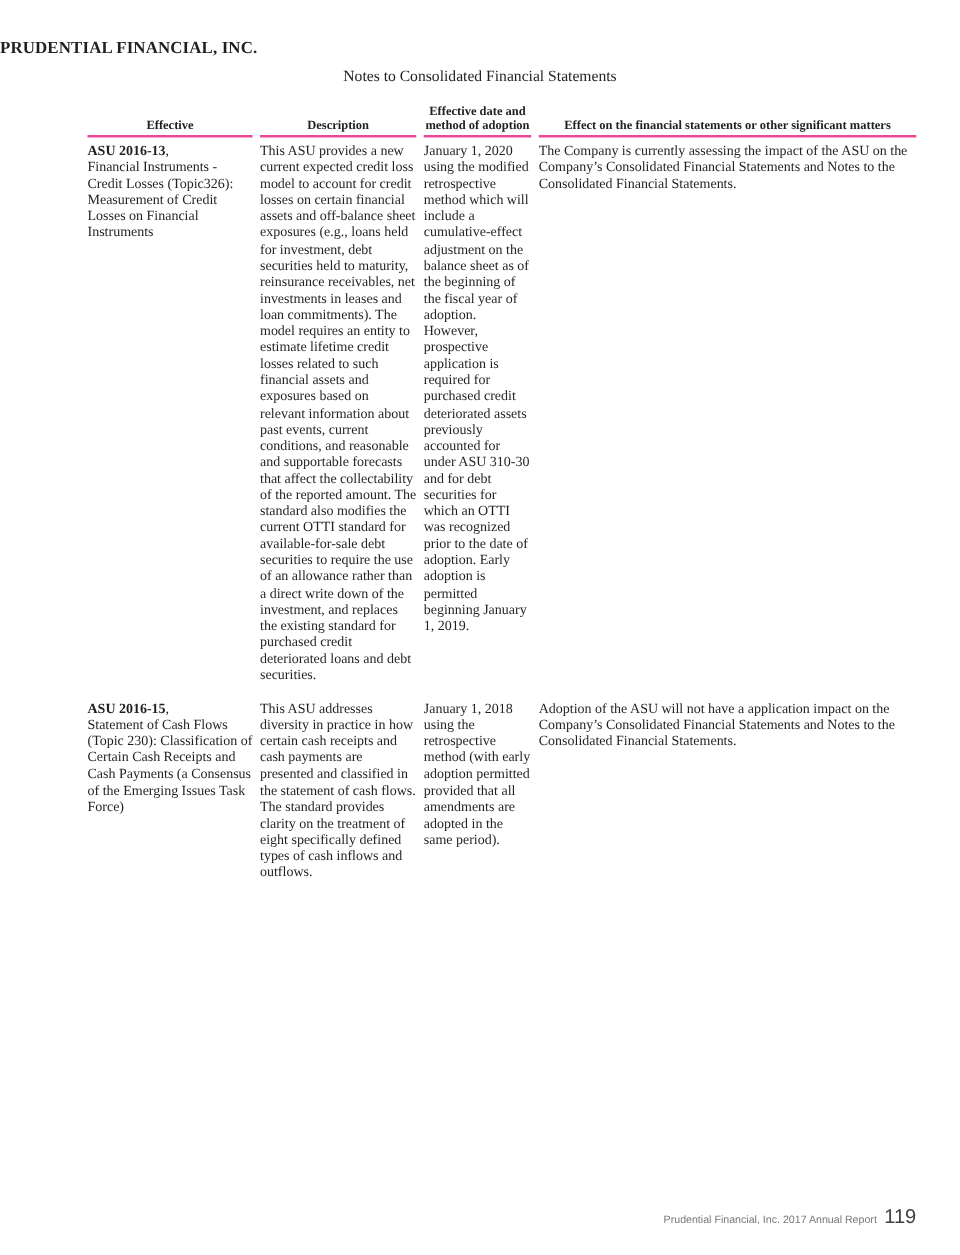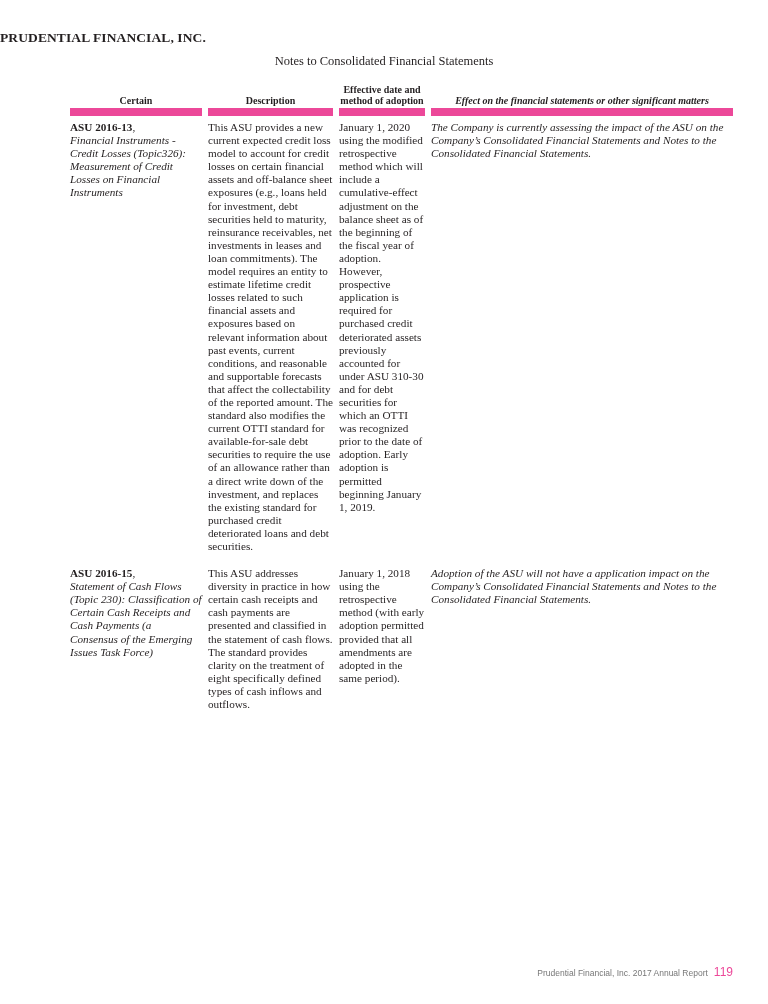--- a/index.html
+++ b/index.html
@@ -4,44 +4,44 @@
 <style>
   html, body { margin: 0; padding: 0; background: #ffffff; }
   body { width: 768px; height: 1004px; position: relative; overflow: hidden;
          font-family: "Liberation Serif", "DejaVu Serif", serif; color: #231f20; }
   .company { position: absolute; top: 30px; left: 0; width: 768px; text-align: left;
              font-weight: bold; font-size: 13.5px; letter-spacing: 0.1px; }
   .subtitle { position: absolute; top: 54px; left: 0; width: 768px; text-align: center;
               font-weight: normal; font-size: 12.5px; }
   table { position: absolute; top: 84px; left: 70px; border-collapse: separate; border-spacing: 0; }
   th { font-weight: bold; font-size: 10px; line-height: 11px; text-align: center; vertical-align: bottom;
-       padding: 0 0 2px 0; border-bottom: 8px solid #ec4899; }
+       padding: 0 0 2px 0; border-bottom: 2px solid #ec4899; }
   td { font-size: 11.2px; line-height: 13.1px; vertical-align: top; padding: 5px 0 0 0; }
   .gap { width: 6px; border: none !important; padding: 0; }
   .c1 { width: 132px; }
   .c2 { width: 125px; }
   .c3 { width: 86px; }
-  .c4 { width: 302px; font-style: italic; }
+  .c4 { width: 302px; }
   .row2 td { padding-top: 14px; }
   .std-code { font-weight: bold; }
-  .std-title { font-style: italic; }
+  .std-title { }
   .footer { position: absolute; top: 965px; right: 35px; font-family: "Liberation Sans", "DejaVu Sans", sans-serif;
             color: #777; font-size: 8.5px; }
-  .footer .pg { color: #ec4899; font-size: 12px; margin-left: 6px; }
+  .footer .pg { color: #404040; font-size: 16px; margin-left: 6px; }
 </style>
 </head>
 <body>
 
 <div class="company">PRUDENTIAL FINANCIAL, INC.</div>
 <div class="subtitle">Notes to Consolidated Financial Statements</div>
 
 <table>
   <thead>
     <tr>
-      <th class="c1">Certain</th>
+      <th class="c1">Effective</th>
       <th class="gap"></th>
       <th class="c2">Description</th>
       <th class="gap"></th>
       <th class="c3">Effective date and method of adoption</th>
       <th class="gap"></th>
       <th class="c4">Effect on the financial statements or other significant matters</th>
     </tr>
   </thead>
   <tbody>
     <tr>

